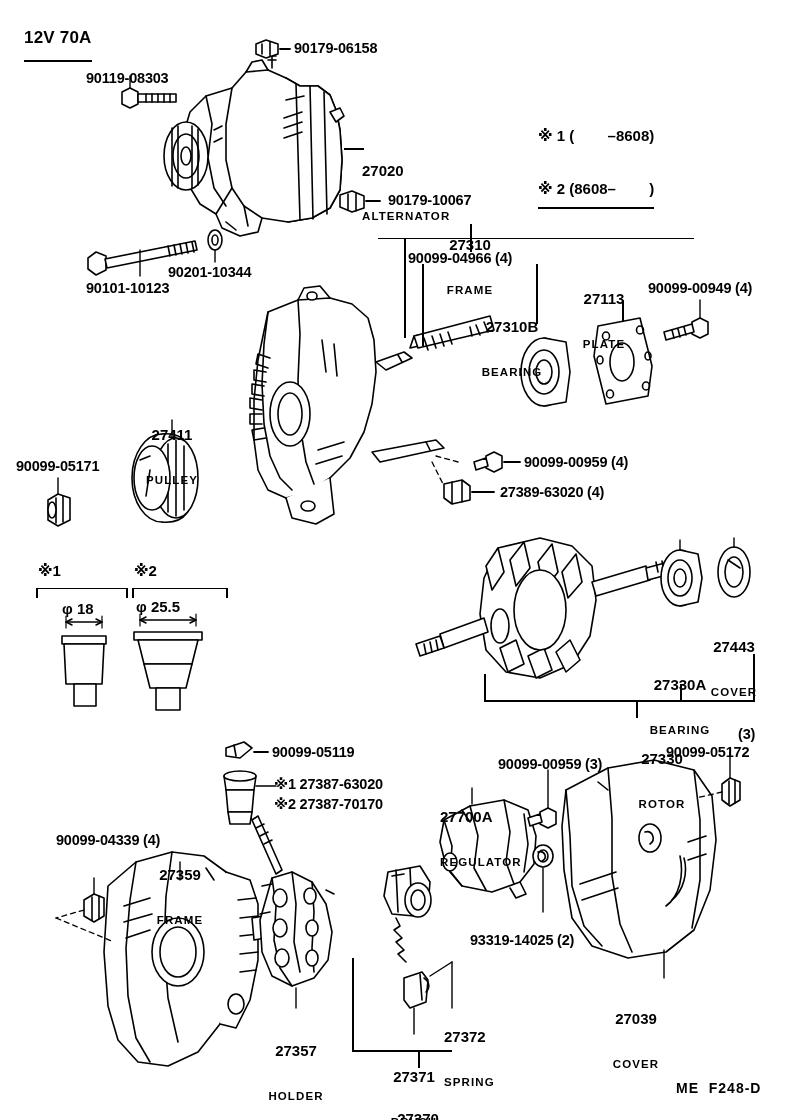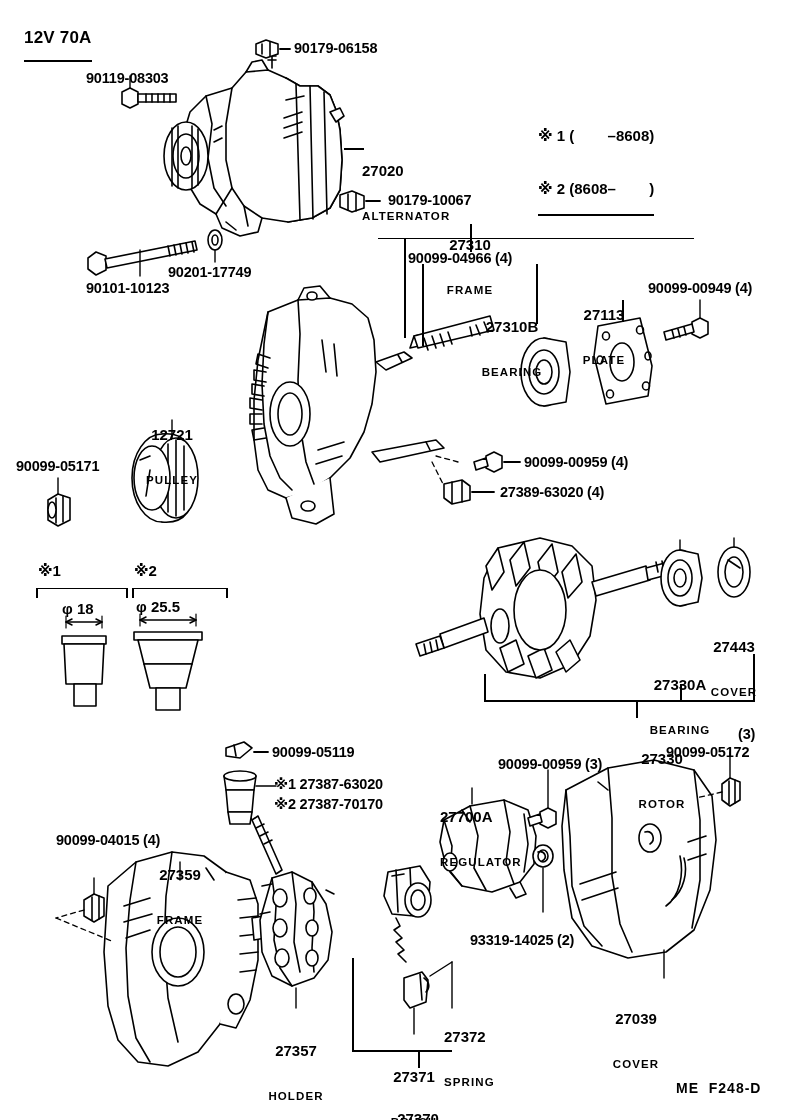--- a/index.html
+++ b/index.html
@@ -33,21 +33,21 @@
     font-size: 17px; font-weight: 700;
     letter-spacing: 0.2px;
     border-bottom: 2.5px solid #000;
     padding-bottom: 12px;
   }
   .footer { position: absolute; font-size: 14px; font-weight: 700; letter-spacing: 1px; white-space: pre; }
 
   
   .noteblk { position: absolute; font-size: 15px; font-weight: 700; white-space: pre; }
   .noteblk .row { display: block; line-height: 1.28; }
-  .noteblk .ul { border-bottom: 2.5px solid #000; display:block; padding-bottom:16px; }
+  .noteblk .ul { border-bottom: 2.5px solid #000; display:block; padding-bottom:9px; }
 
   
   .ln { position: absolute; background: #000; }
   .lnv { width: 1.6px; }
   .lnh { height: 1.6px; }
   svg.ov { position:absolute; left:0; top:0; width:792px; height:1120px; overflow:visible; pointer-events:none; }
 
   
   .brk { position: absolute; border-top: 1.7px solid #000; }
   .brk::before, .brk::after {
@@ -507,57 +507,57 @@
   <div class="ln lnv" style="left:636px; top:700px; height:18px;"></div>
 
   <div class="ln lnh" style="left:352px; top:1050px; width:100px;"></div>
   <div class="ln lnv" style="left:352px; top:958px; height:94px;"></div>
   <div class="ln lnv" style="left:418px; top:1050px; height:18px;"></div>
 
   <div class="pn" style="left:86px; top:70px;">90119-08303</div>
   <div class="pn" style="left:294px; top:40px;">90179-06158</div>
   <div class="pn" style="left:388px; top:192px;">90179-10067</div>
   <div class="pn" style="left:86px; top:280px;">90101-10123</div>
-  <div class="pn" style="left:168px; top:264px;">90201-17749</div>
+  <div class="pn" style="left:168px; top:264px;">90201-10344</div>
   <div class="pn" style="left:408px; top:250px;">90099-04966 (4)</div>
   <div class="pn" style="left:648px; top:280px;">90099-00949 (4)</div>
   <div class="pn" style="left:524px; top:454px;">90099-00959 (4)</div>
   <div class="pn" style="left:500px; top:484px;">27389-63020 (4)</div>
   <div class="pn" style="left:16px; top:458px;">90099-05171</div>
   <div class="pn" style="left:498px; top:756px;">90099-00959 (3)</div>
   <div class="pn" style="left:738px; top:726px;">(3)</div>
   <div class="pn" style="left:666px; top:744px;">90099-05172</div>
   <div class="pn" style="left:470px; top:932px;">93319-14025 (2)</div>
-  <div class="pn" style="left:56px; top:832px;">90099-04015 (4)</div>
+  <div class="pn" style="left:56px; top:832px;">90099-04339 (4)</div>
   <div class="pn" style="left:272px; top:744px;">90099-05119</div>
   <div class="pn" style="left:274px; top:776px;">※1 27387-63020</div>
   <div class="pn" style="left:274px; top:796px;">※2 27387-70170</div>
 
   <div class="lbl" style="left:362px; top:130px;">
     <span class="num">27020</span>
     <span class="nm">ALTERNATOR</span>
   </div>
 
   <div class="lbl c" style="left:470px; top:204px; width:90px; margin-left:-45px;">
     <span class="num">27310</span>
     <span class="nm">FRAME</span>
   </div>
 
   <div class="lbl c" style="left:512px; top:286px; width:100px; margin-left:-50px;">
     <span class="num">27310B</span>
     <span class="nm">BEARING</span>
   </div>
 
-  <div class="lbl c" style="left:604px; top:274px; width:80px; margin-left:-40px;">
+  <div class="lbl c" style="left:604px; top:258px; width:80px; margin-left:-40px;">
     <span class="num">27113</span>
     <span class="nm">PLATE</span>
   </div>
 
   <div class="lbl c" style="left:172px; top:394px; width:90px; margin-left:-45px;">
-    <span class="num">12721</span>
+    <span class="num">27411</span>
     <span class="nm">PULLEY</span>
   </div>
 
   <div class="lbl c" style="left:734px; top:606px; width:90px; margin-left:-45px;">
     <span class="num">27443</span>
     <span class="nm">COVER</span>
   </div>
 
   <div class="lbl c" style="left:680px; top:644px; width:100px; margin-left:-50px;">
     <span class="num">27330A</span>

